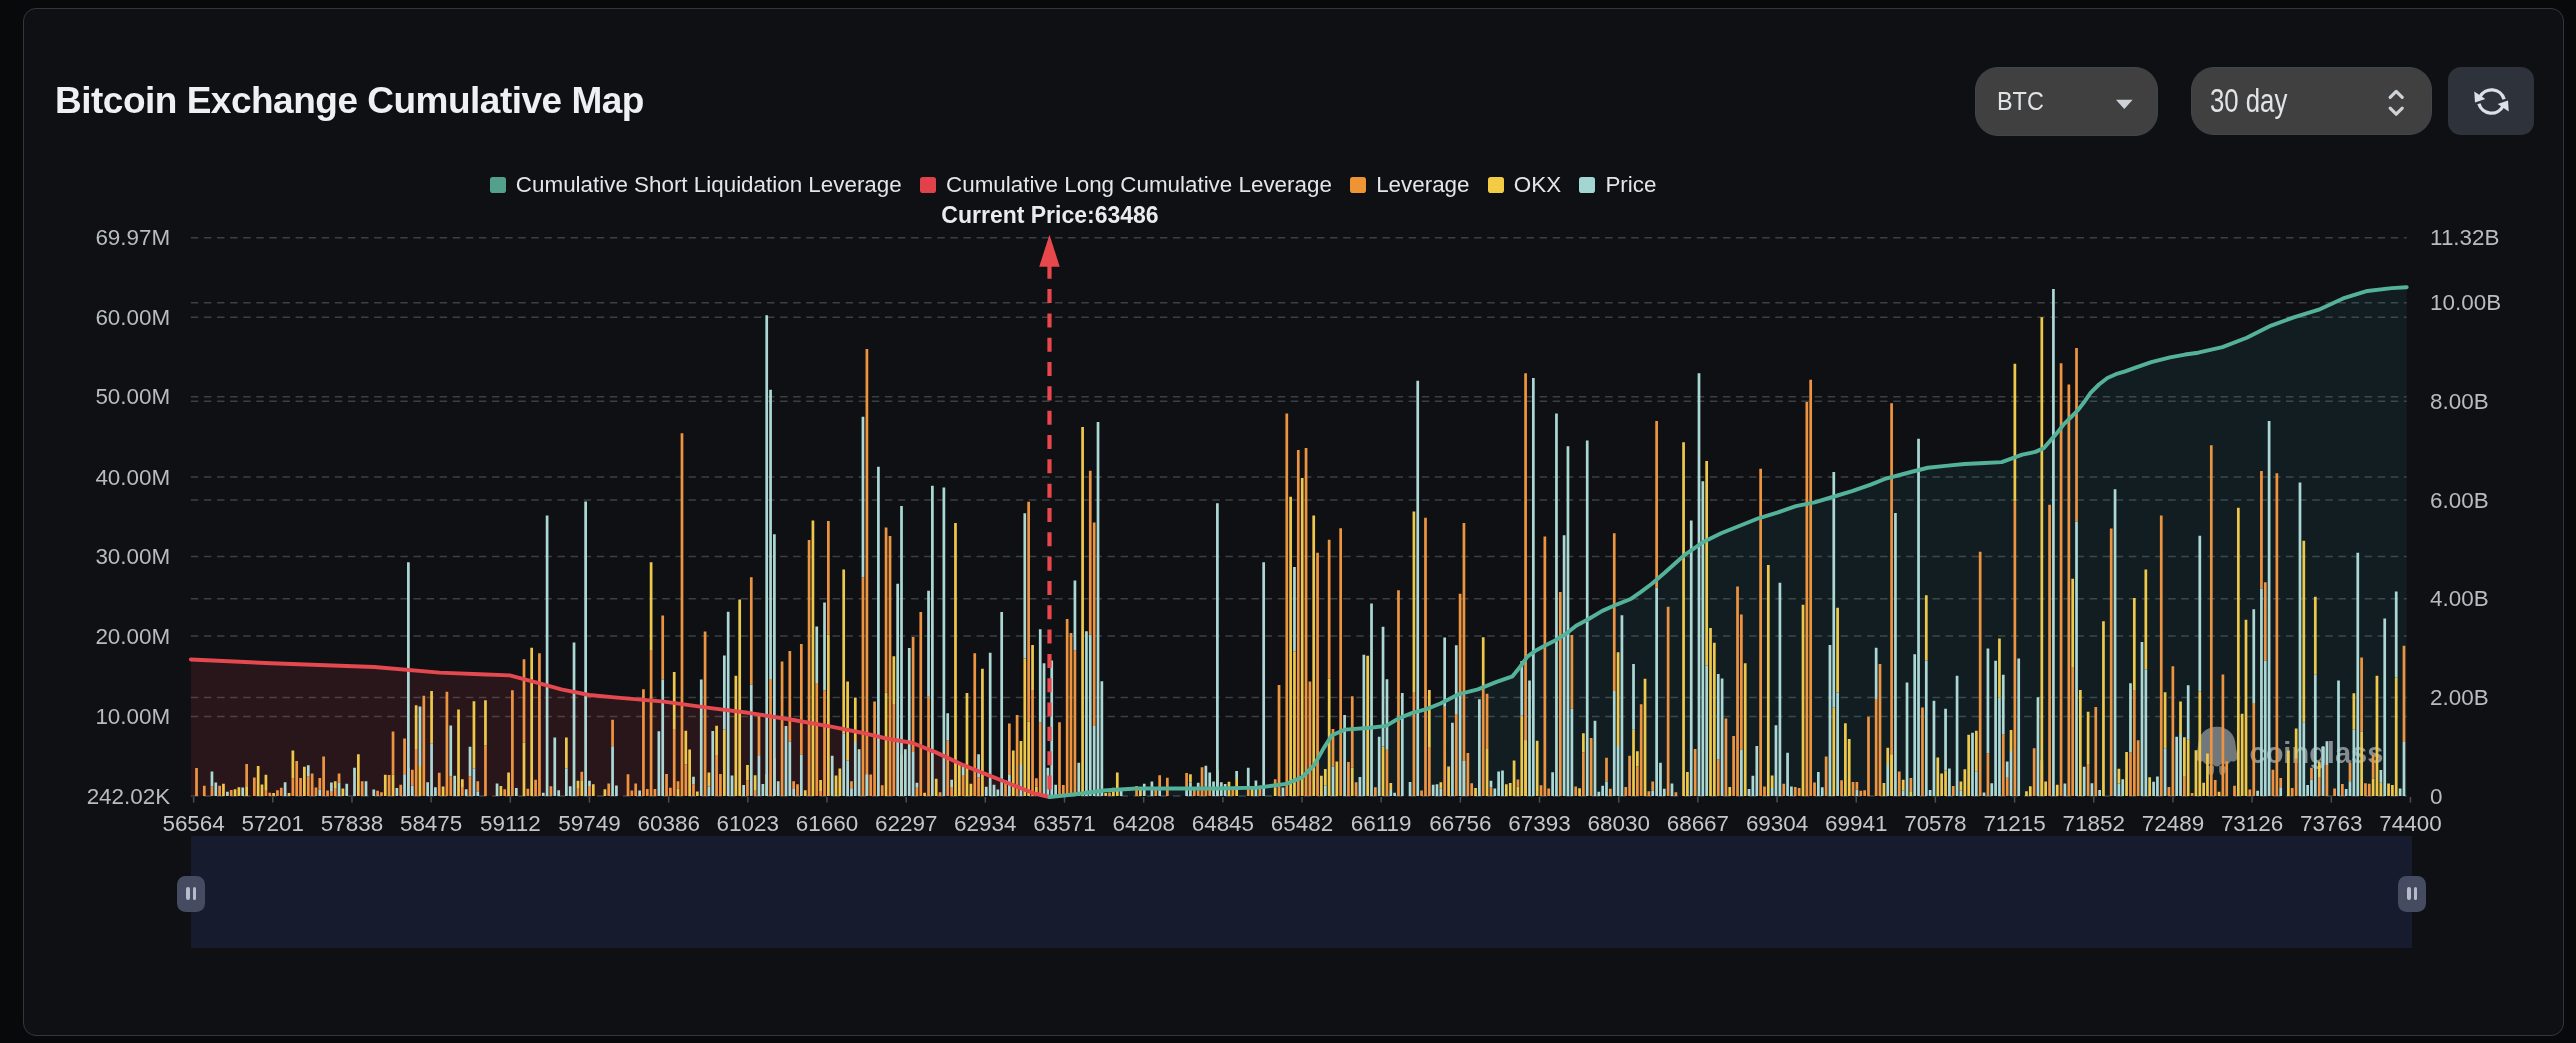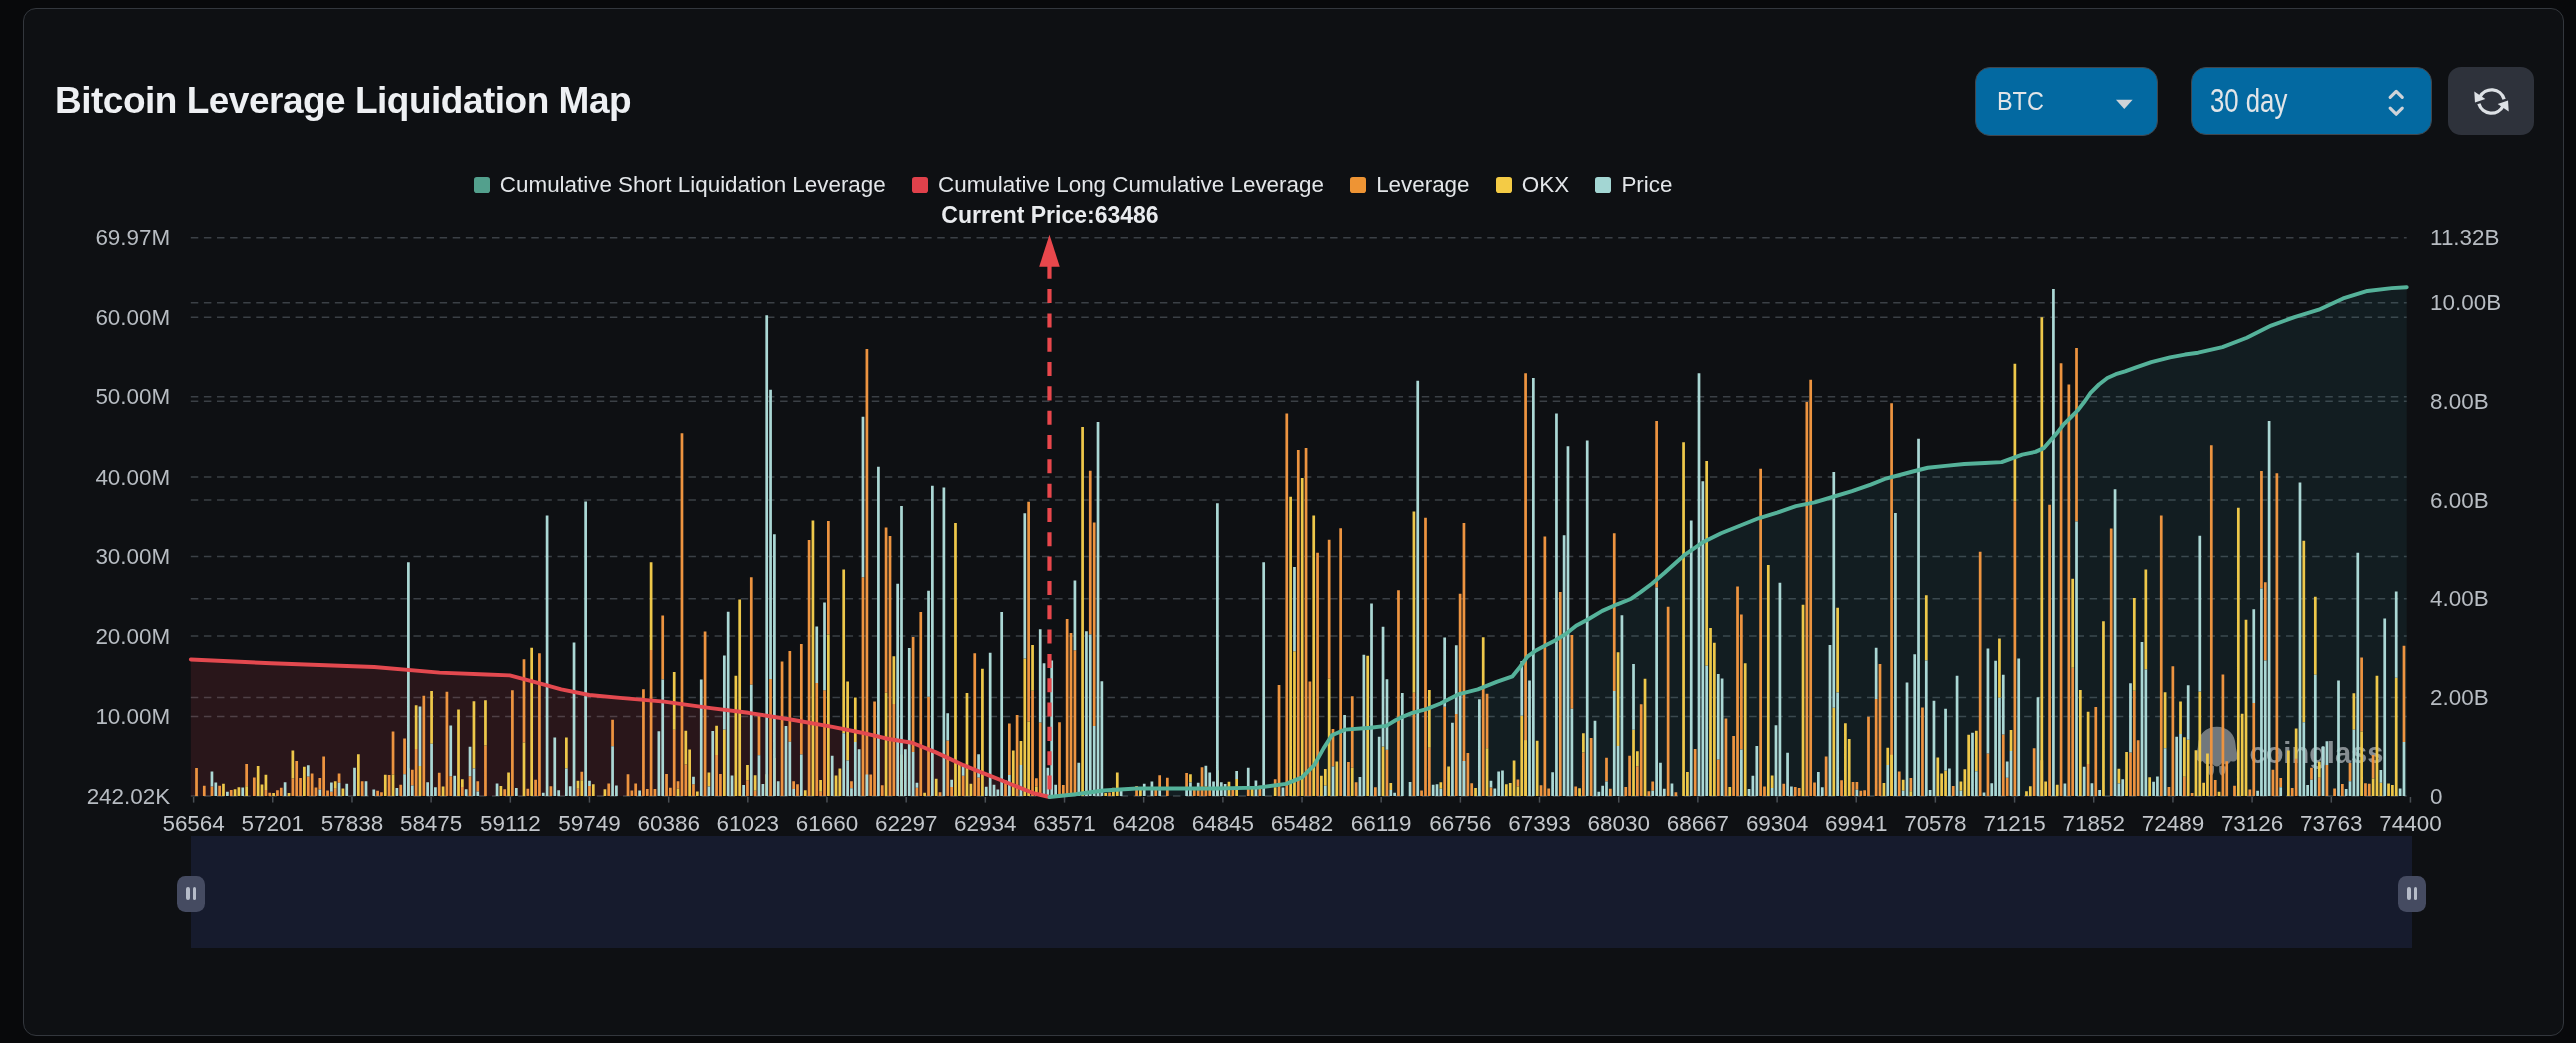--- a/index.html
+++ b/index.html
@@ -1,23 +1,23 @@
 <!DOCTYPE html>
 <html style="font-size:15px"><head><meta charset="utf-8"><style>
 *{margin:0;padding:0;box-sizing:border-box}
 html,body{width:2576px;height:1044px;background:#08090b;font-family:"Liberation Sans",sans-serif;overflow:hidden}
 #card{position:absolute;left:23.4px;top:7.5px;width:2541px;height:1028px;background:#0e1013;border:1.9px solid #33373d;border-radius:13px}
 #title{position:absolute;left:55px;top:80px;font-size:37px;font-weight:700;letter-spacing:-0.5px;color:#eef0f3}
-.sel{position:absolute;border:1.9px solid #41464d;border-radius:15px;background:#0369a1;color:#e2e5e8;display:flex;align-items:center}
+.sel{position:absolute;border:1.9px solid #41464d;border-radius:23px;background:#404040;color:#e2e5e8;display:flex;align-items:center}
 #selbtc{left:1975px;top:67px;width:183px;height:69px}
 #selbtc .t{margin-left:20.6px;font-size:26px;transform:scaleX(.9);transform-origin:left center}
 #selday{left:2191px;top:67px;width:241px;height:68px}
 #selday .t{margin-left:18px;font-size:33px;transform:scaleX(.78);transform-origin:left center}
 #refresh{position:absolute;left:2448px;top:67px;width:86px;height:68px;background:#2e323b;border-radius:13px}
-#legend{position:absolute;left:0;top:172px;width:2146px;display:flex;justify-content:center;gap:26px;align-items:center}
+#legend{position:absolute;left:0;top:172px;width:2146px;display:flex;justify-content:center;gap:18px;align-items:center}
 .li{display:flex;align-items:center;gap:10.3px;font-size:22.4px;color:#e3e6e9}
 .sw{width:16px;height:16px;border-radius:2.8px;display:inline-block}
 #cp{position:absolute;left:816px;top:202px;width:468px;text-align:center;font-size:23px;font-weight:700;color:#e9ebee}
 .ax{font-size:24px;fill:#b7bcc2}
 .ax2{font-size:24px;fill:#c3c7cc}
 .wm{font-size:31px;font-weight:700;fill:#ced2d7;opacity:.62}
 #nav{position:absolute;left:191px;top:836px;width:2221px;height:112px;background:#161b2d}
 .hdl{position:absolute;top:876px;width:28px;height:36px;background:#454b61;border-radius:8.4px}
 .hdl i{position:absolute;top:11.2px;width:3.3px;height:13px;background:#b6bcc9;border-radius:1.9px}
 </style></head><body>
@@ -123,21 +123,21 @@
       <text x="1984.5" y="888" text-anchor="middle" class="ax2">69941</text>
       <text x="2069.1" y="888" text-anchor="middle" class="ax2">70578</text>
       <text x="2153.8" y="888" text-anchor="middle" class="ax2">71215</text>
       <text x="2238.4" y="888" text-anchor="middle" class="ax2">71852</text>
       <text x="2323.1" y="888" text-anchor="middle" class="ax2">72489</text>
       <text x="2407.7" y="888" text-anchor="middle" class="ax2">73126</text>
       <text x="2492.4" y="888" text-anchor="middle" class="ax2">73763</text>
       <text x="2577.0" y="888" text-anchor="middle" class="ax2">74400</text>
     </g>
 </svg>
-<div id="title">Bitcoin Leverage Liquidation Map</div>
+<div id="title">Bitcoin Exchange Cumulative Map</div>
 <div id="selbtc" class="sel">
     <span class="t">BTC</span>
 <svg width="20.6" height="13" style="position:absolute;right:22.4px;top:29px" viewBox="0 0 22 14">
       <path d="M2 3 L20 3 L11 13 Z" fill="#cfd3d7"></path>
     </svg>
 </div>
 <div id="selday" class="sel">
     <span class="t">30 day</span>
 <svg width="22.4" height="32" style="position:absolute;right:23.4px;top:18.7px" viewBox="0 0 24 34">
       <path d="M5.5 11 L12 4.5 L18.5 11" fill="none" stroke="#cfd3d8" stroke-width="3.4" stroke-linecap="round" stroke-linejoin="round"></path>

